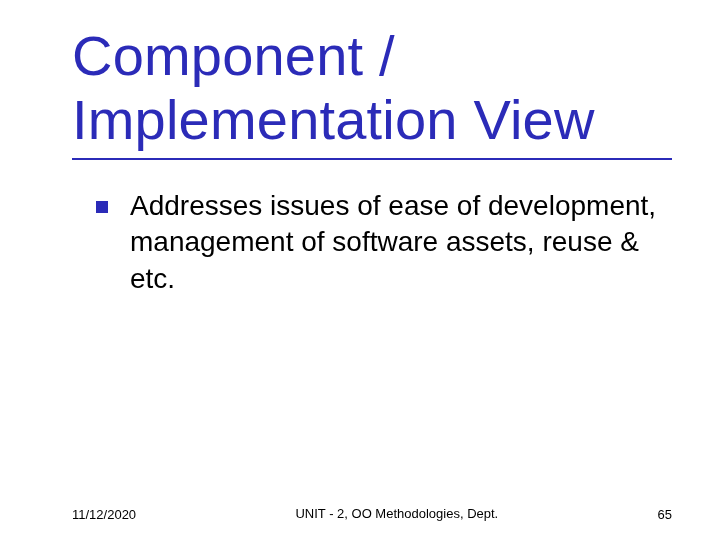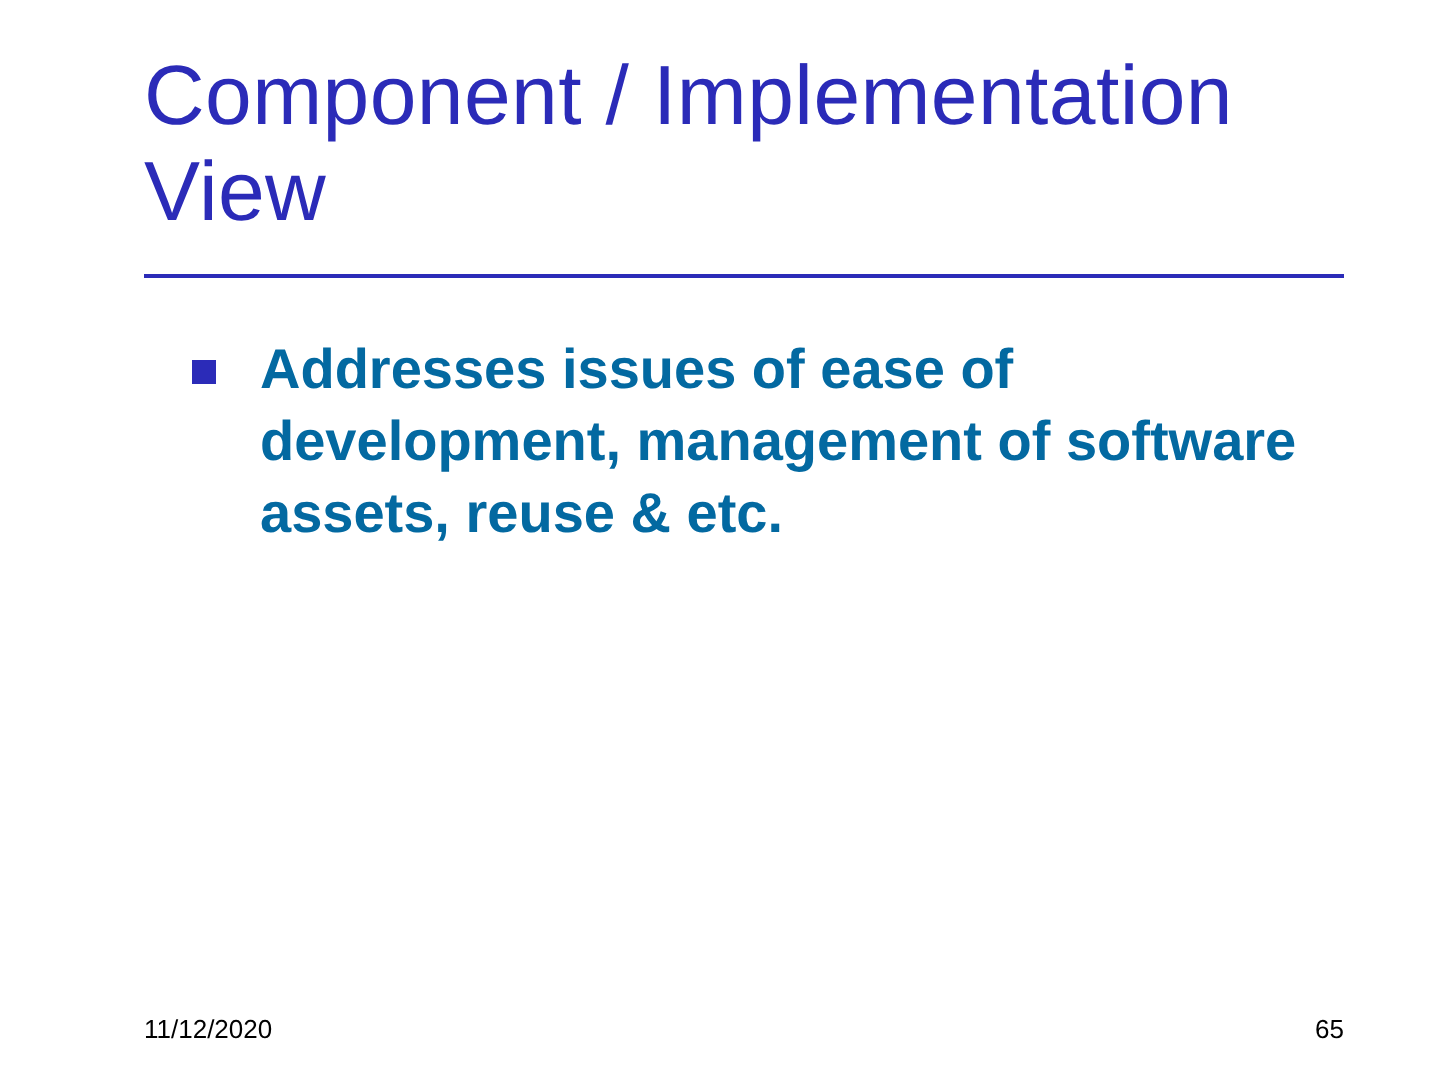--- a/index.html
+++ b/index.html
@@ -10,43 +10,42 @@
     position: relative;
   }
   .slide {
     width: 720px;
     height: 540px;
     position: relative;
     padding: 24px 48px 0 72px;
   }
   .title {
     color: #2b2bb8;
-    font-size: 42px;
+    font-size: 56px;
     line-height: 1.15;
     font-weight: 400;
-    margin-bottom: 16px;
+    margin-bottom: 5px;
     letter-spacing: 0.2px;
   }
   .title-rule {
     border: none;
     border-top: 2px solid #2b2bb8;
     margin: 0 0 28px 0;
     width: 100%;
   }
   .body-list {
     list-style: none;
     padding-left: 24px;
   }
   .body-list li {
     position: relative;
-    color: #0369a1;
+    color: #000000;
     font-size: 28px;
     line-height: 1.3;
     padding-left: 34px;
-    font-weight: bold;
   }
   .bullet-icon {
     position: absolute;
     left: 0;
     top: 13px;
     width: 12px;
     height: 12px;
     background: #2b2bb8;
   }
   .footer {
@@ -82,18 +81,18 @@
   <ul class="body-list">
     <li>
       <span class="bullet-icon"></span>
       <span>Addresses issues of ease of development, management of software assets, reuse &amp; etc.</span>
     </li>
   </ul>
 
   <div class="footer">
     <div class="footer-date">11/12/2020</div>
     <div class="footer-center">
-      <br>
+      <span>UNIT - 2, OO Methodologies, Dept.</span><br>
     </div>
     <div class="footer-page">65</div>
   </div>
 
 </div>
 
 </body></html>

